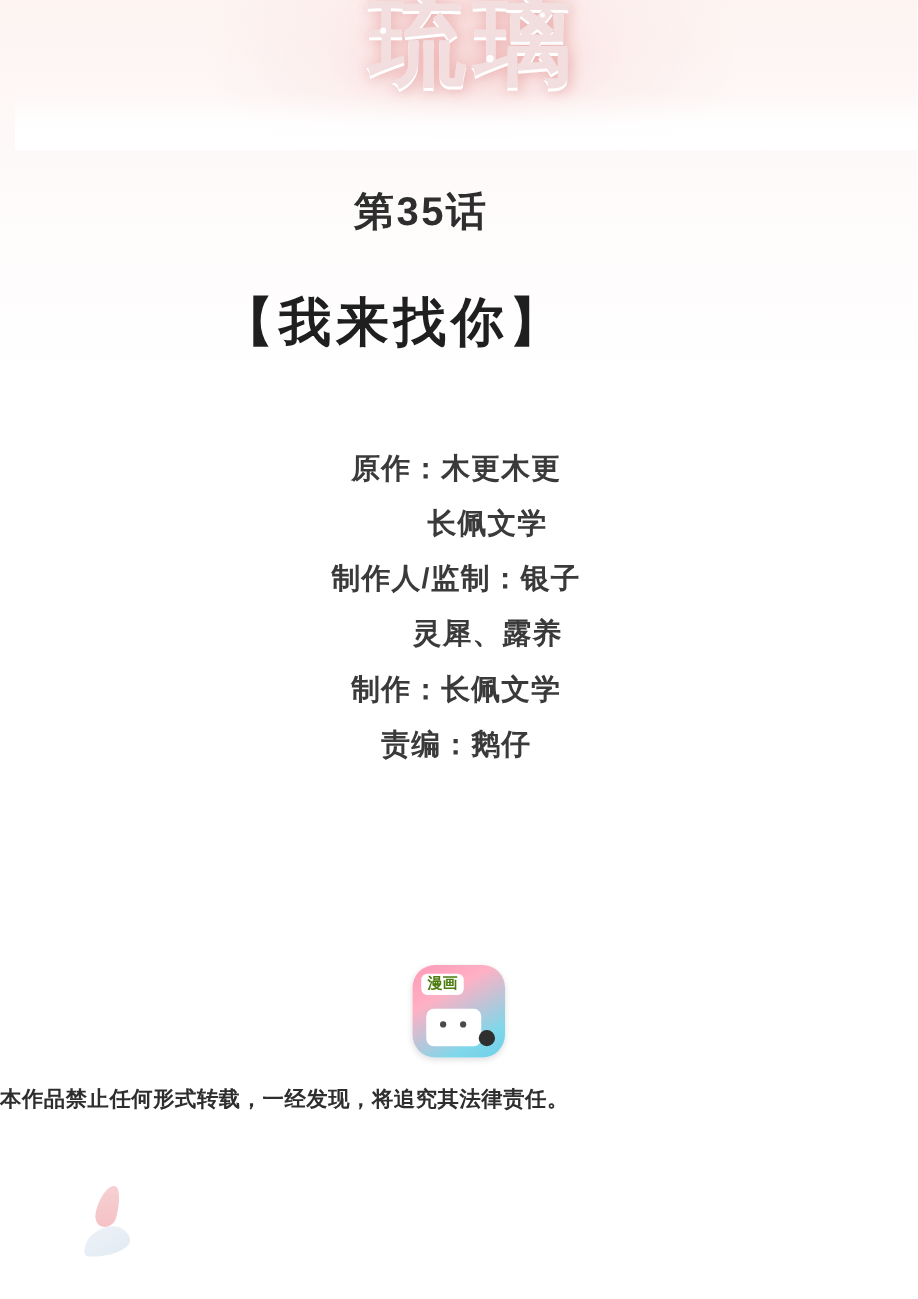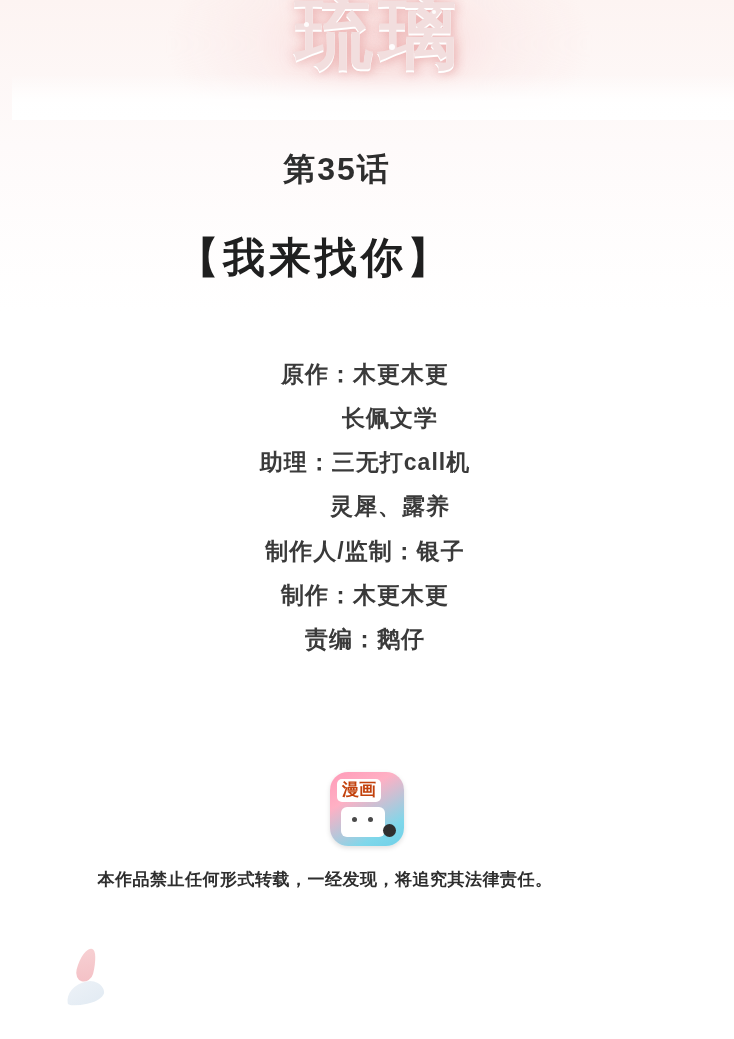--- a/index.html
+++ b/index.html
@@ -138,22 +138,22 @@
     position: relative;
     box-shadow: 0 2px 5px rgba(0,0,0,0.13);
     overflow: hidden;
     flex: 0 0 auto;
   }
   .app-icon .badge {
     position: absolute;
     top: 7px;
     left: 7px;
     background: #ffffff;
-    color: #c2410c;
-    font-size: 17px;
+    color: #4d7c0f;
+    font-size: 12px;
     font-weight: 700;
     padding: 1px 5px 2px 5px;
     border-radius: 5px;
     line-height: 1.15;
     letter-spacing: 0px;
   }
   .app-icon .card {
     position: absolute;
     left: 11px;
     bottom: 9px;
@@ -189,21 +189,21 @@
     color: #1f1f1f;
     letter-spacing: 2px;
   }
 
   
   .notice {
     position: absolute;
     top: 868px;
     left: 0;
     width: 650px;
-    text-align: center;
+    text-align: left;
     font-size: 17px;
     font-weight: 700;
     color: #2e2e2e;
     letter-spacing: 0.5px;
   }
 
   
   .feather {
     position: absolute;
     left: 66px;
@@ -247,24 +247,23 @@
     <div class="logo-sparkle" style="left:377px; top:44px; width:6px; height:6px;"></div>
     <div class="logo-mask"></div>
   </div>
 
   <div class="chapter-no">第35话</div>
   <div class="chapter-title">【我来找你】</div>
 
   <div class="credits">
     <span class="credit-row">原作：木更木更</span>
     <span class="credit-row indent">长佩文学</span>
-    <span class="credit-row">助理：三无打call机</span>
+    <span class="credit-row">制作人/监制：银子</span>
     <span class="credit-row indent">灵犀、露养</span>
-    <span class="credit-row">制作人/监制：银子</span>
-    <span class="credit-row">制作：木更木更</span>
+    <span class="credit-row">制作：长佩文学</span>
     <span class="credit-row">责编：鹅仔</span>
   </div>
 
   <div class="exclusive">
     <div class="app-icon">
       <span class="badge">漫画</span>
       <span class="card"></span>
       <span class="dot"></span>
     </div>
   </div>

